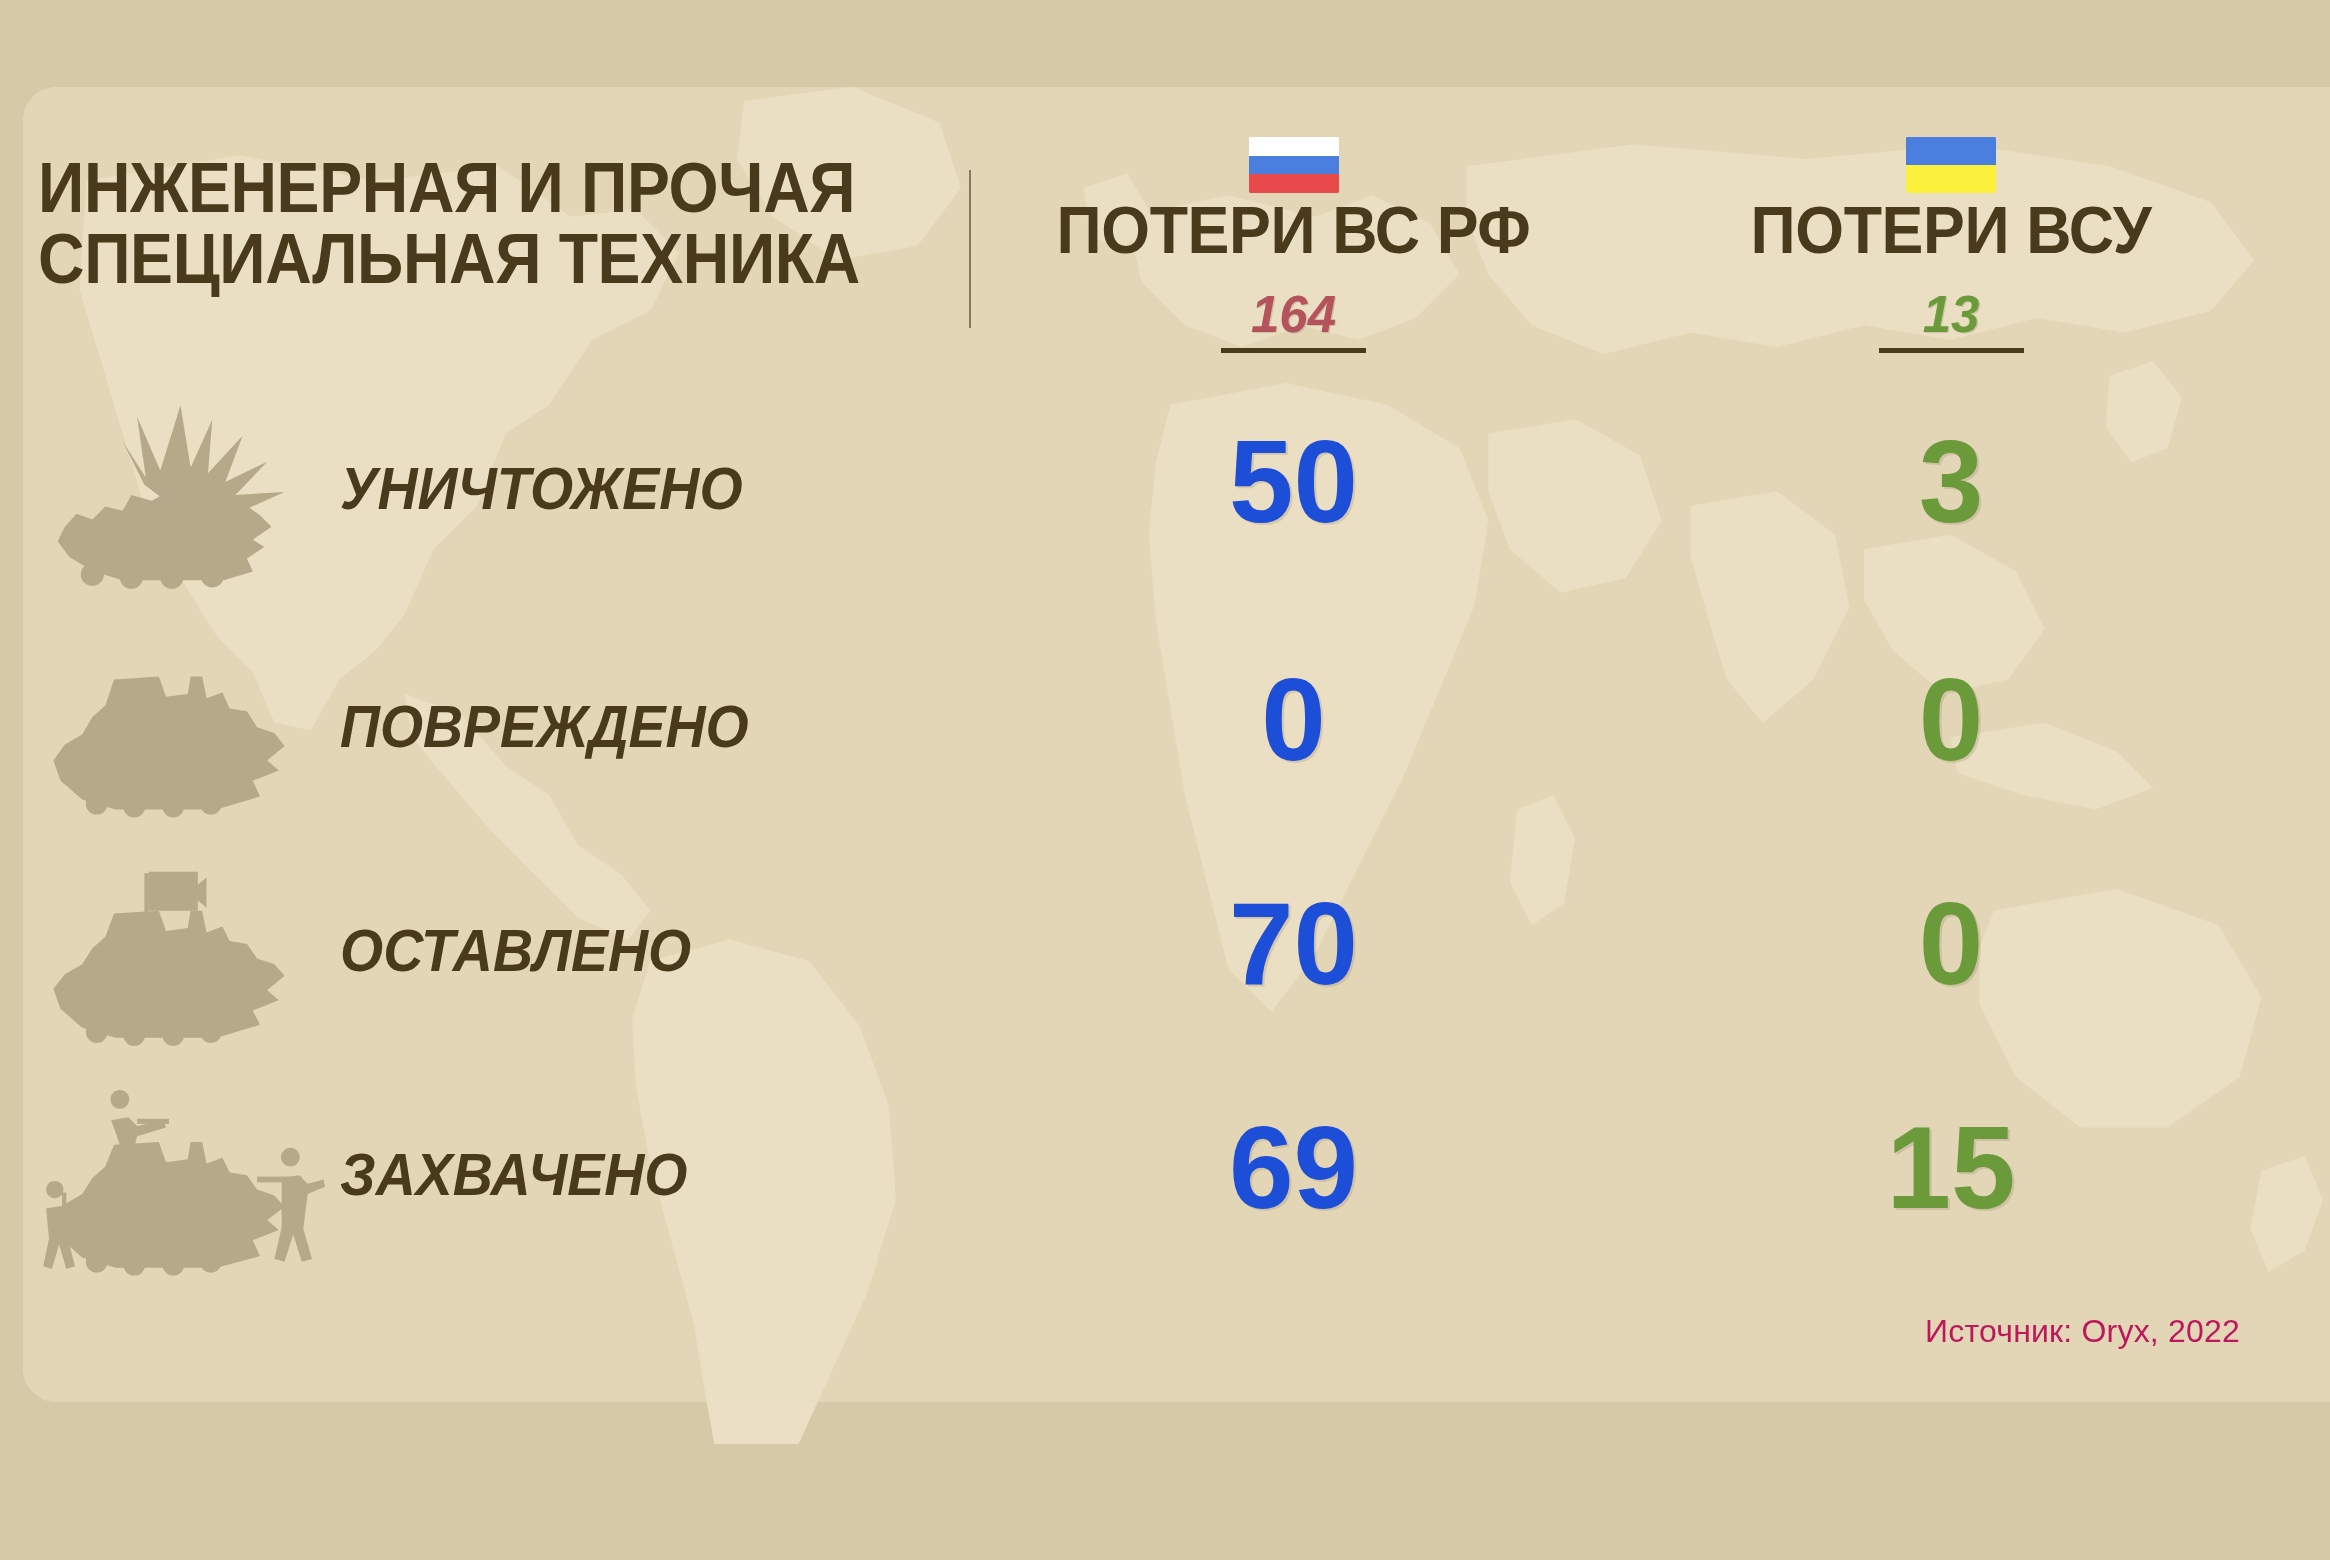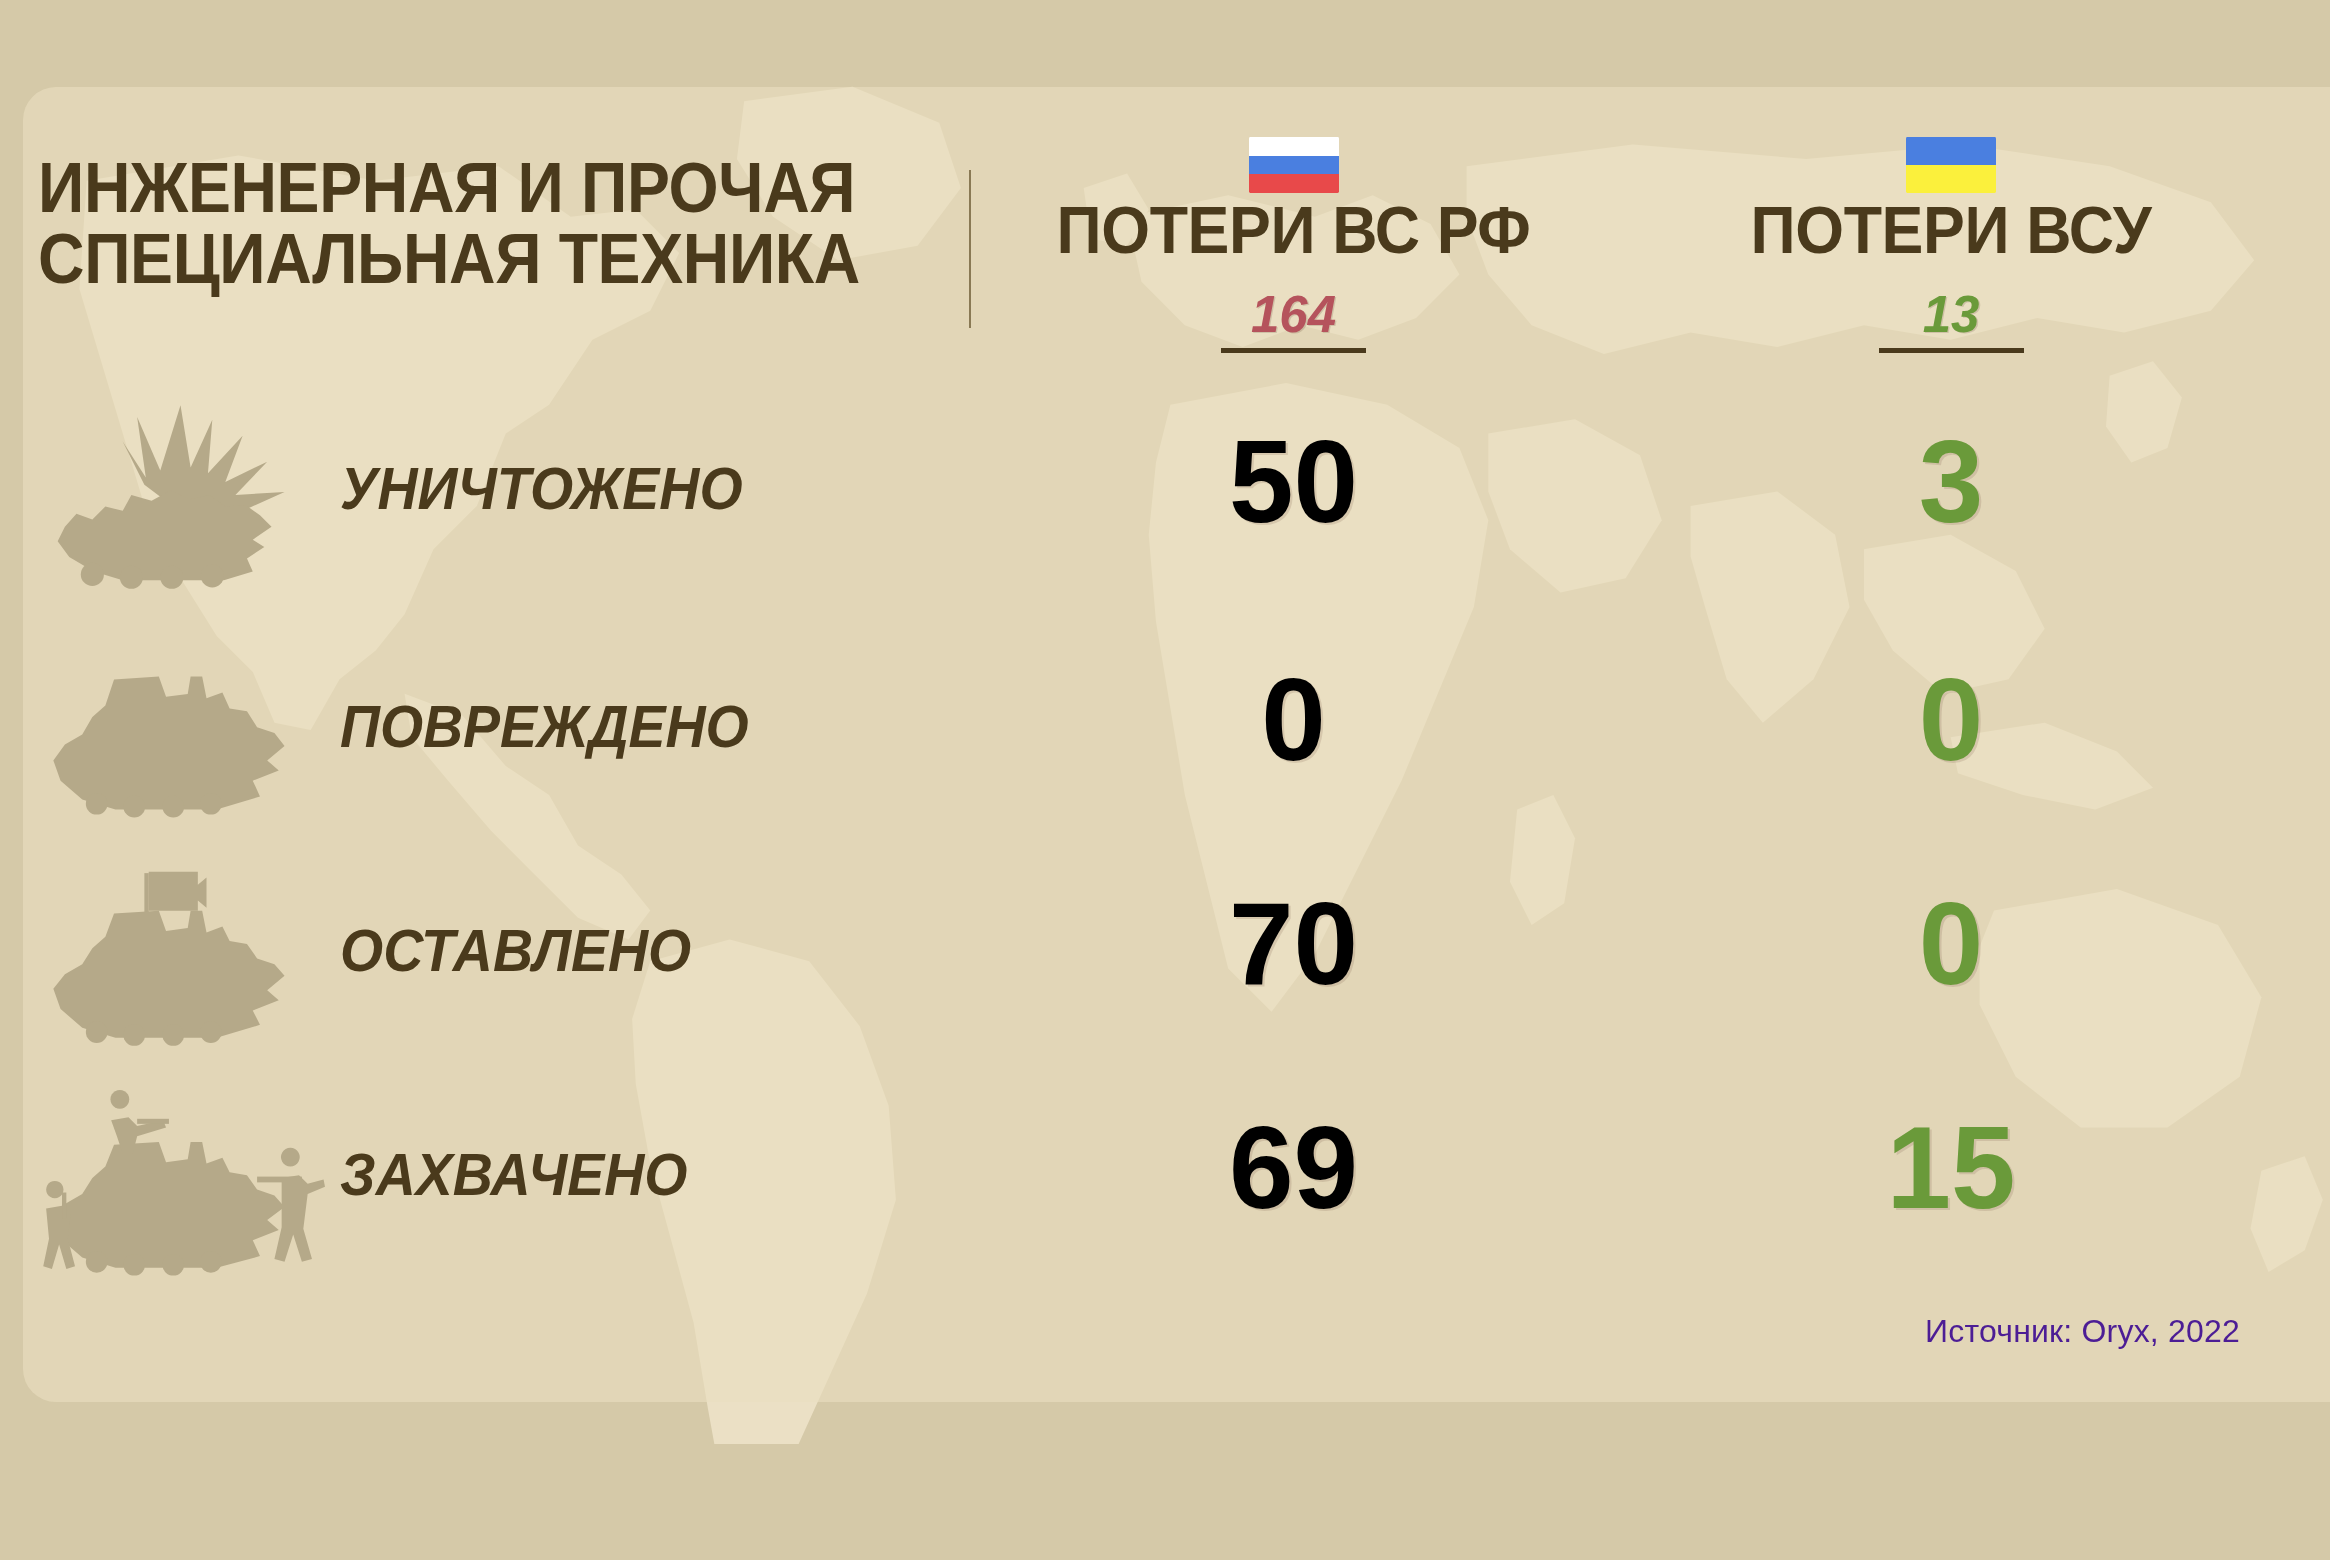--- a/index.html
+++ b/index.html
@@ -151,31 +151,31 @@
   .row-val {
     position: absolute;
     top: 26px;
     text-align: center;
     font-family: "Liberation Sans Narrow", "Liberation Sans", sans-serif;
     font-weight: bold;
     font-size: 116px;
     line-height: 1em;
     text-shadow: 2.2px 2.2px 0 rgba(90,60,40,.14);
   }
-  .val-ru { left: 997px; width: 593px; color: #000000; }
+  .val-ru { left: 997px; width: 593px; color: #1d4ed8; }
   .val-ua { left: 1626px; width: 650px; color: #6a9a3a; }
 
   
   #source {
     position: absolute;
     right: 90px;
     bottom: 94px;
     font-family: "Liberation Sans", sans-serif;
     font-size: 32px;
-    color: #4c1d95;
+    color: #be185d;
     letter-spacing: 0.2px;
   }
 </style>
 </head>
 <body>
 
 <div id="stage">
 
   <svg id="worldmap" viewBox="0 0 3225 2160" preserveAspectRatio="none" aria-hidden="true">
     <g fill="#ebe0c5">

